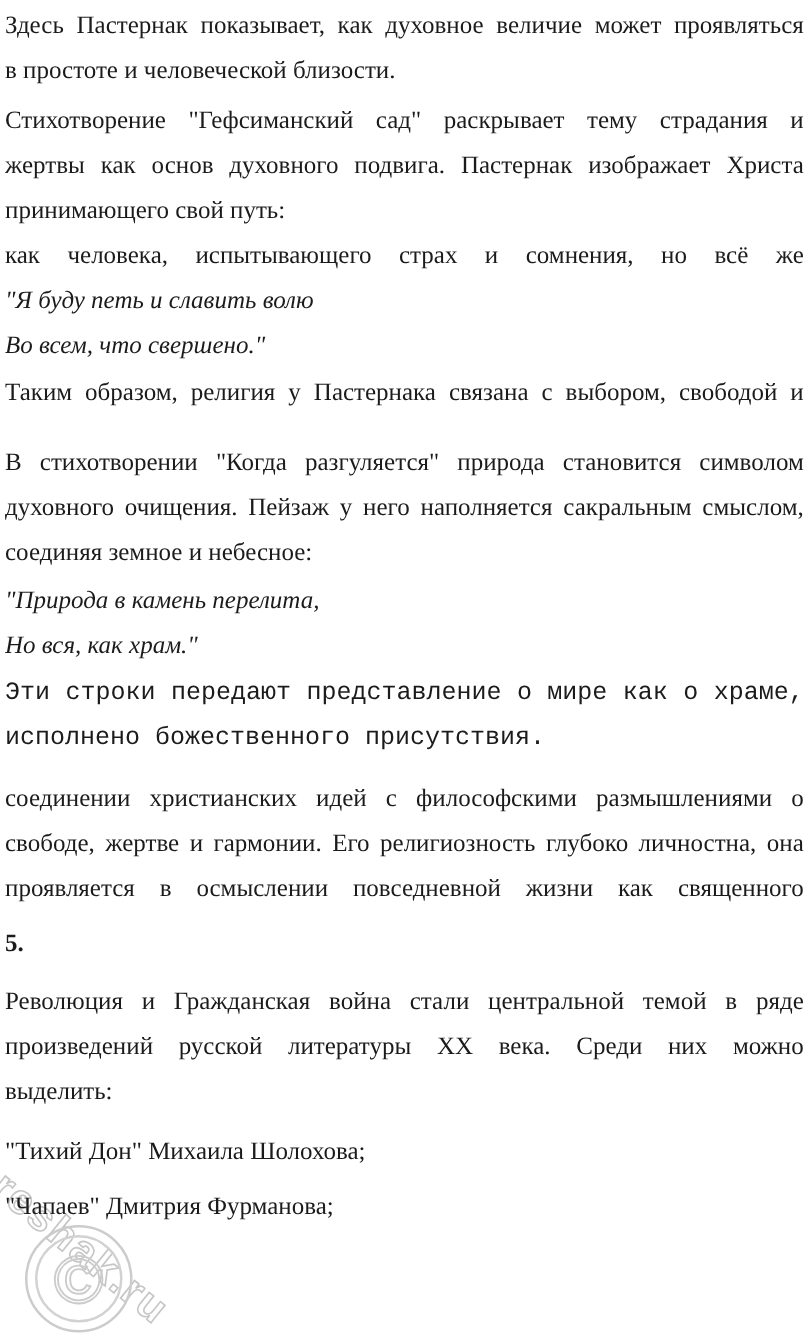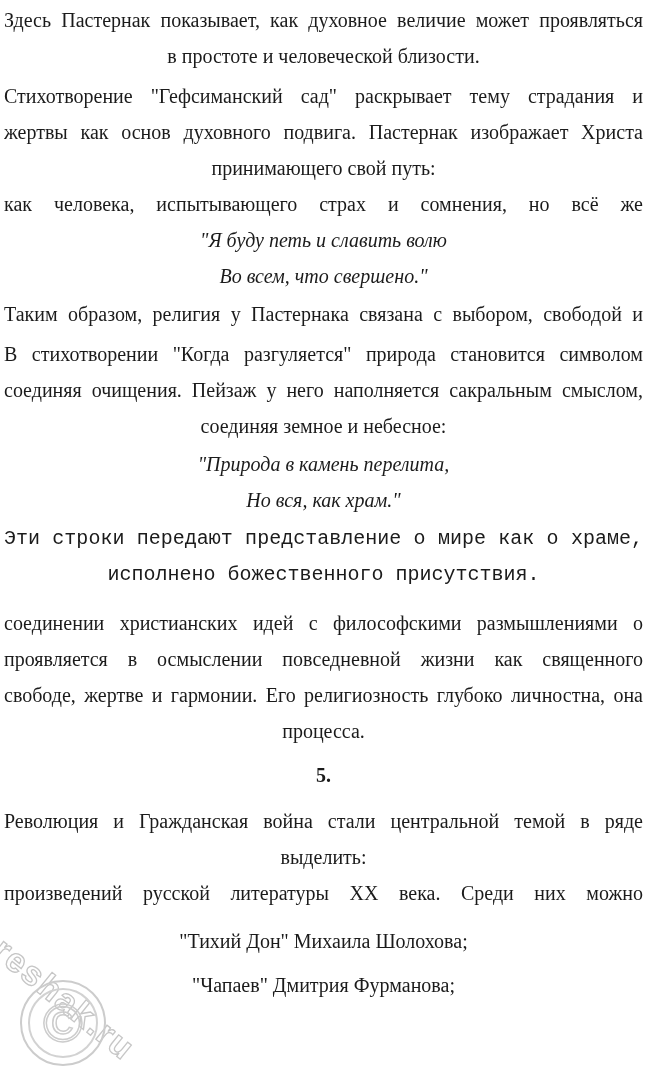--- a/index.html
+++ b/index.html
@@ -15,21 +15,21 @@
     position: relative;
     z-index: 1;
     padding: 2px 3px 0 4px;
     font-size: 20px;
   }
   .para { margin: 0; }
   .line {
     line-height: 36px;
     height: 36px;
     overflow: hidden;
-    text-align: center;
+    text-align: left;
   }
   .line.fill {
     text-align: justify;
     text-align-last: justify;
   }
   .quote .line { font-style: italic; }
   .heading .line { font-weight: bold; }
   .watermark-text {
     position: absolute;
     z-index: 0;
@@ -73,49 +73,48 @@
     <div class="para normal" style="margin-bottom: 0px;">
       <div class="line fill">Стихотворение "Гефсиманский сад" раскрывает тему страдания и</div>
       <div class="line fill">жертвы как основ духовного подвига. Пастернак изображает Христа</div>
       <div class="line">принимающего свой путь:</div>
       <div class="line fill">как человека, испытывающего страх и сомнения, но всё же</div>
     </div>
     <div class="para quote" style="margin-bottom: 2px;">
       <div class="line">"Я буду петь и славить волю</div>
       <div class="line">Во всем, что свершено."</div>
     </div>
-    <div class="para normal" style="margin-bottom: 4px;">
+    <div class="para normal" style="margin-bottom: 20px;">
       <div class="line fill">Таким образом, религия у Пастернака связана с выбором, свободой и</div>
     </div>
     <div class="para normal" style="margin-bottom: 2px;">
       <div class="line fill">В стихотворении "Когда разгуляется" природа становится символом</div>
-      <div class="line fill">соединяя очищения. Пейзаж у него наполняется сакральным смыслом,</div>
+      <div class="line fill">духовного очищения. Пейзаж у него наполняется сакральным смыслом,</div>
       <div class="line">соединяя земное и небесное:</div>
     </div>
     <div class="para quote" style="margin-bottom: 3px;">
       <div class="line">"Природа в камень перелита,</div>
       <div class="line">Но вся, как храм."</div>
     </div>
     <div class="para normal" style="margin-bottom: 12px; font-family: Liberation Mono, monospace;">
       <div class="line fill">Эти строки передают представление о мире как о храме, где всё живое</div>
       <div class="line">исполнено божественного присутствия.</div>
     </div>
     <div class="para normal" style="margin-bottom: 8px;">
       <div class="line fill">соединении христианских идей с философскими размышлениями о</div>
+      <div class="line fill">свободе, жертве и гармонии. Его религиозность глубоко личностна, она</div>
       <div class="line fill">проявляется в осмыслении повседневной жизни как священного</div>
-      <div class="line fill">свободе, жертве и гармонии. Его религиозность глубоко личностна, она</div>
-      <div class="line">процесса.</div>
     </div>
     <div class="para heading" style="margin-bottom: 10px;">
       <div class="line">5.</div>
     </div>
     <div class="para normal" style="margin-bottom: 12px;">
       <div class="line fill">Революция и Гражданская война стали центральной темой в ряде</div>
+      <div class="line fill">произведений русской литературы XX века. Среди них можно</div>
       <div class="line">выделить:</div>
-      <div class="line fill">произведений русской литературы XX века. Среди них можно</div>
     </div>
     <div class="para normal" style="margin-bottom: 8px;">
       <div class="line">"Тихий Дон" Михаила Шолохова;</div>
     </div>
     <div class="para normal" style="margin-bottom: 0px;">
       <div class="line">"Чапаев" Дмитрия Фурманова;</div>
     </div>
   </div>
 
 </body></html>

